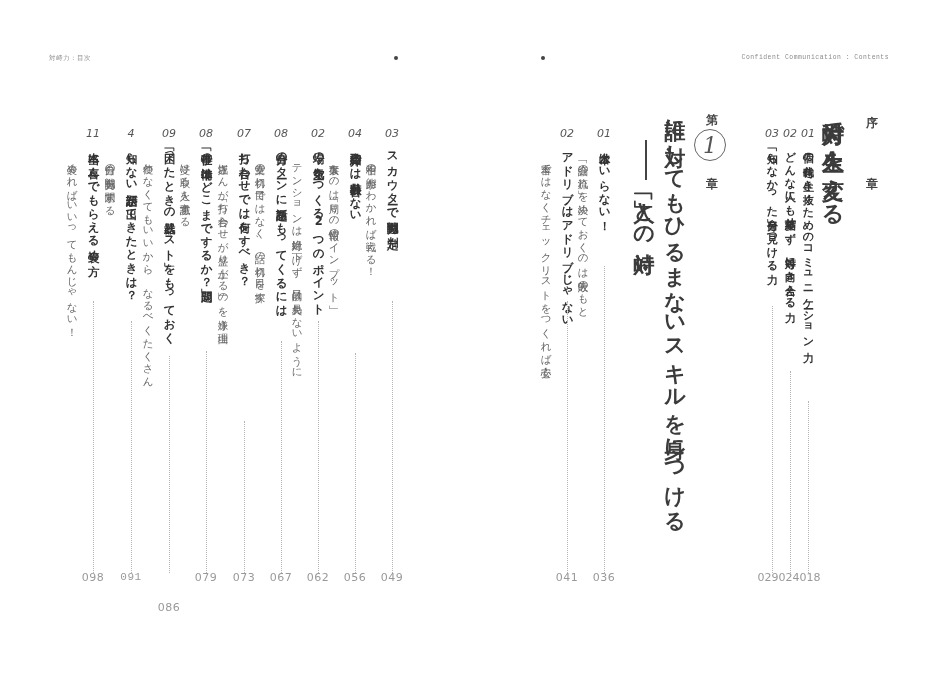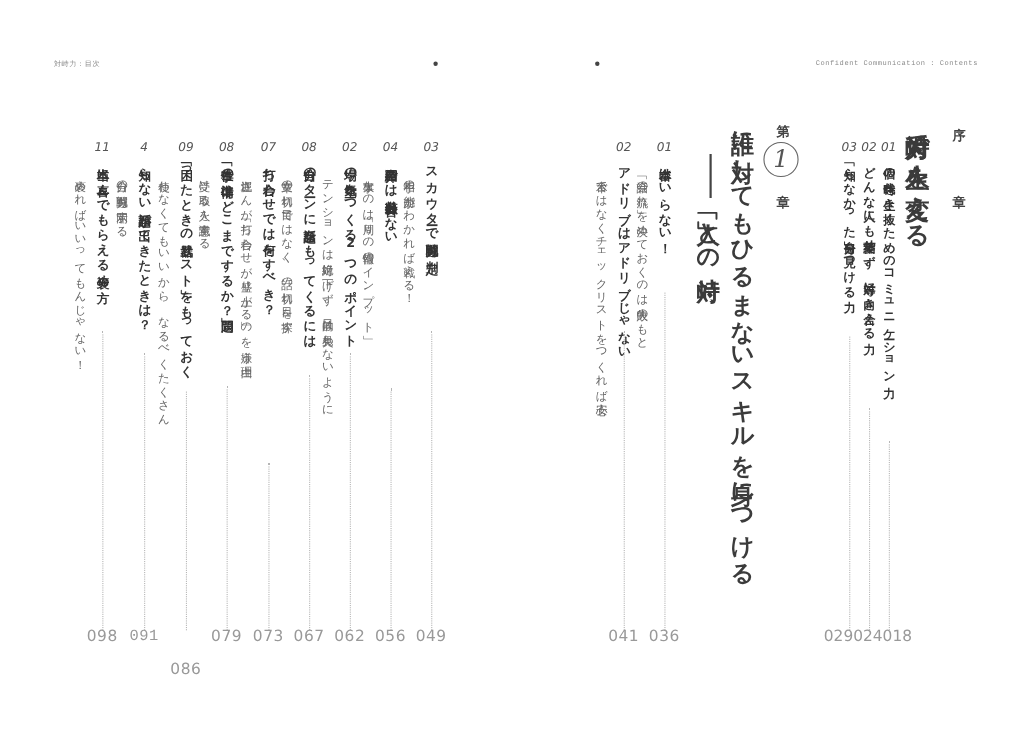--- a/index.html
+++ b/index.html
@@ -33,21 +33,21 @@
   .vtext {
     writing-mode: vertical-rl; text-orientation: upright;
     white-space: nowrap; line-height: 1;
   }
   .title-v { font-size: 11.5px; font-weight: bold; color: #333; letter-spacing: 0.5px; }
   .sub-v { font-size: 10.5px; color: #666; letter-spacing: 0.6px; }
   .leader {
     flex: 1; width: 0; border-left: 1px dotted #b5b5b5; margin-top: 3px;
   }
   .pageno {
-    position: absolute; top: 571px; font-size: 14px; color: #999;
+    position: absolute; top: 571px; font-size: 11px; color: #999;
     font-family: "DejaVu Sans", sans-serif; letter-spacing: 0.5px;
     transform: translateX(-50%); white-space: nowrap;
   }
 
   .entry { position: absolute; top: 128px; height: 445px; }
   .entry .num { position: absolute; top: 0; left: 50%; transform: translateX(-50%); white-space: nowrap; }
   .entry .title-v { position: absolute; top: 16px; left: 50%; transform: translateX(-50%); }
   .entry .sub-v { position: absolute; top: 28px; }
   .entry .leader { position: absolute; bottom: 0; left: 50%; }
 

